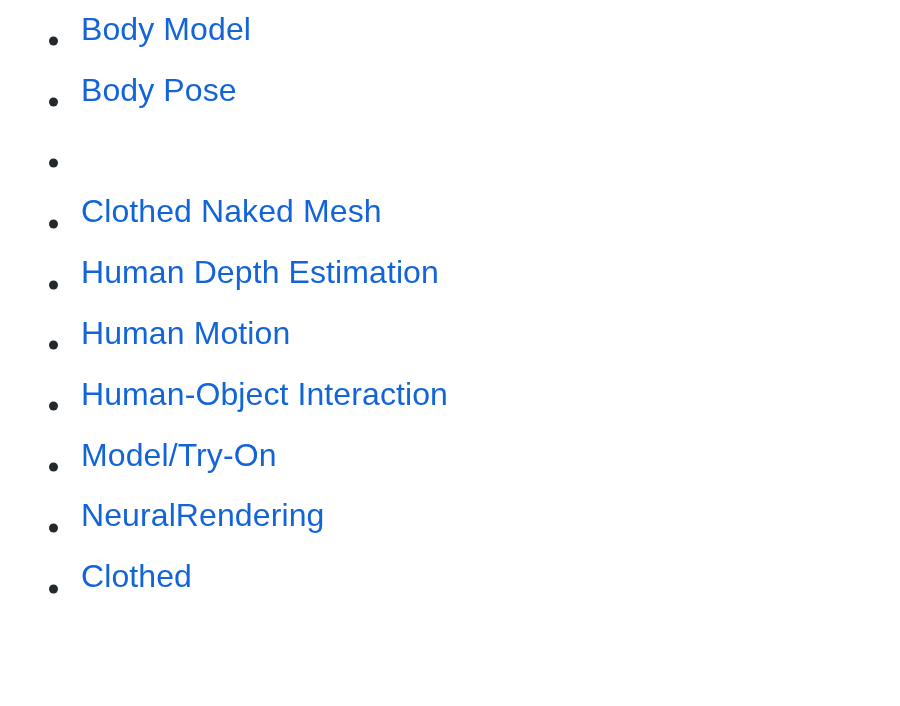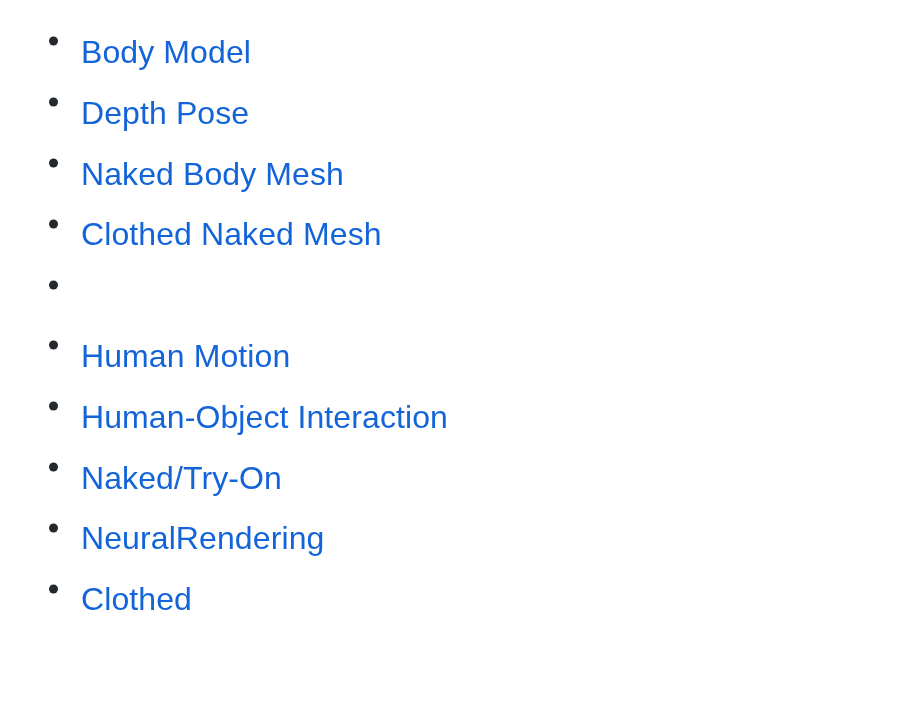--- a/index.html
+++ b/index.html
@@ -22,21 +22,21 @@
     padding: 0;
     position: relative;
     width: 900px;
     height: 706px;
   }
 
   .topic-item {
     position: relative;
     height: 60.8px;
     display: flex;
-    align-items: flex-end;
+    align-items: flex-start;
     padding-left: 81px;
     box-sizing: border-box;
   }
 
   .topic-item:first-child {
     margin-top: 11px;
   }
 
   .bullet-icon {
     position: absolute;
@@ -63,44 +63,44 @@
 </head>
 <body>
 
 <ul id="topic-list">
   <li class="topic-item">
     <span class="bullet-icon"></span>
     <a class="topic-link" href="#">Body Model</a>
   </li>
   <li class="topic-item">
     <span class="bullet-icon"></span>
-    <a class="topic-link" href="#">Depth Pose</a>
+    <a class="topic-link" href="#">Body Pose</a>
   </li>
   <li class="topic-item">
     <span class="bullet-icon"></span>
-    <a class="topic-link" href="#">Naked Body Mesh</a>
   </li>
   <li class="topic-item">
     <span class="bullet-icon"></span>
     <a class="topic-link" href="#">Clothed Naked Mesh</a>
   </li>
   <li class="topic-item">
     <span class="bullet-icon"></span>
+    <a class="topic-link" href="#">Human Depth Estimation</a>
   </li>
   <li class="topic-item">
     <span class="bullet-icon"></span>
     <a class="topic-link" href="#">Human Motion</a>
   </li>
   <li class="topic-item">
     <span class="bullet-icon"></span>
     <a class="topic-link" href="#">Human-Object Interaction</a>
   </li>
   <li class="topic-item">
     <span class="bullet-icon"></span>
-    <a class="topic-link" href="#">Naked/Try-On</a>
+    <a class="topic-link" href="#">Model/Try-On</a>
   </li>
   <li class="topic-item">
     <span class="bullet-icon"></span>
     <a class="topic-link" href="#">NeuralRendering</a>
   </li>
   <li class="topic-item">
     <span class="bullet-icon"></span>
     <a class="topic-link" href="#">Clothed</a>
   </li>
 </ul>

